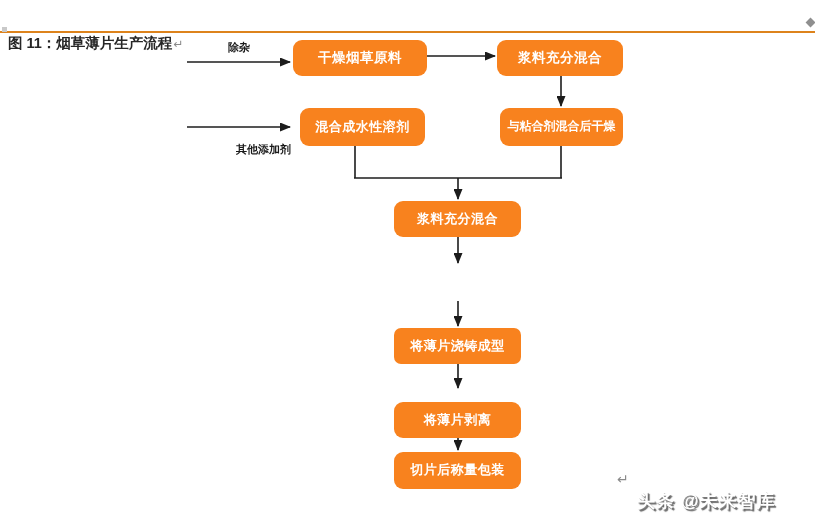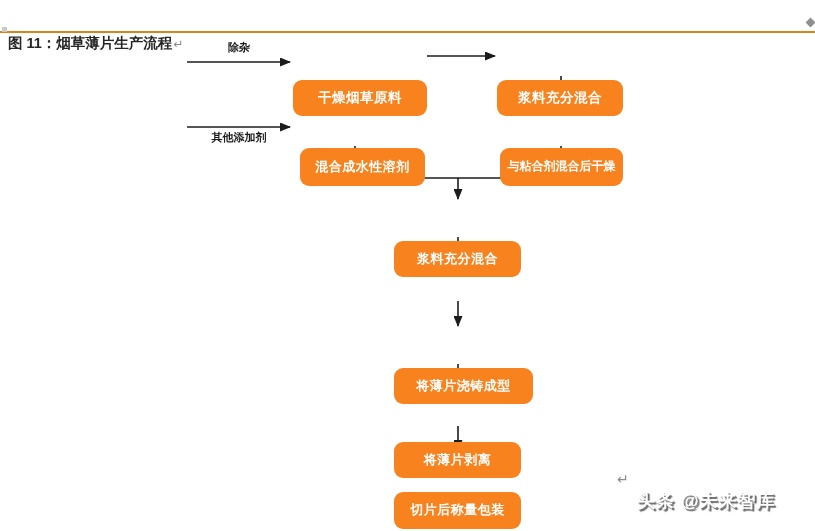--- a/index.html
+++ b/index.html
@@ -11,36 +11,36 @@
   
   .fig-title{left:8px;top:6px;font-size:14.5px;font-weight:bold;color:#262626;white-space:nowrap;margin-top:28px;}
   .ret{color:#8a8a8a;font-weight:normal;font-size:12px;margin-left:1px;}
   .title-rule{left:0;top:31px;width:815px;height:2px;background:#DD831C;}
   .corner-sq{left:2px;top:27px;width:5px;height:5px;background:#c9c9c9;}
   .edge-diamond{left:807px;top:19px;width:7px;height:7px;background:#8f8f8f;transform:rotate(45deg);}
   
   .node{
     background:#F8821E;border-radius:9px;color:#ffffff;font-weight:bold;
     display:flex;align-items:center;justify-content:center;text-align:center;
-    font-size:13px;letter-spacing:0.5px;line-height:1.1;margin-top:40px;
+    font-size:13px;letter-spacing:0.5px;line-height:1.1;
   }
   .n1{left:293px;top:40px;width:134px;height:36px;font-size:13.5px;}
   .n2{left:497px;top:40px;width:126px;height:36px;font-size:13.5px;}
   .n3{left:300px;top:108px;width:125px;height:38px;}
   .n4{left:500px;top:108px;width:123px;height:38px;font-size:12px;letter-spacing:0;text-align:right;}
   .n5{left:394px;top:201px;width:127px;height:36px;}
   .n6{left:394px;top:265px;width:127px;height:36px;}
-  .n7{left:394px;top:328px;width:139px;height:36px;}
+  .n7{left:394px;top:328px;width:127px;height:36px;border-radius:7px;}
   .n8{left:394px;top:402px;width:127px;height:36px;}
   .n9{left:394px;top:452px;width:127px;height:37px;}
   
   .feed-label{left:187px;width:104px;text-align:center;font-size:11px;font-weight:bold;color:#1a1a1a;white-space:nowrap;}
   .fl1{top:40px;}
   .fl2{top:105px;}
-  .fl3{top:130px;}
+  .fl3{top:142px;text-align:right;}
   
   #wires{left:0;top:0;width:815px;height:531px;pointer-events:none;}
   
   .wm-ret{left:617px;top:471px;font-size:14px;color:#8a8a8a;}
   .watermark{
     left:637px;top:489px;font-size:18px;font-weight:bold;letter-spacing:1px;white-space:nowrap;
     color:#ffffff;
     text-shadow:2px 2px 1px #686868, 1px 1px 0 #9a9a9a;
   }
 </style>

